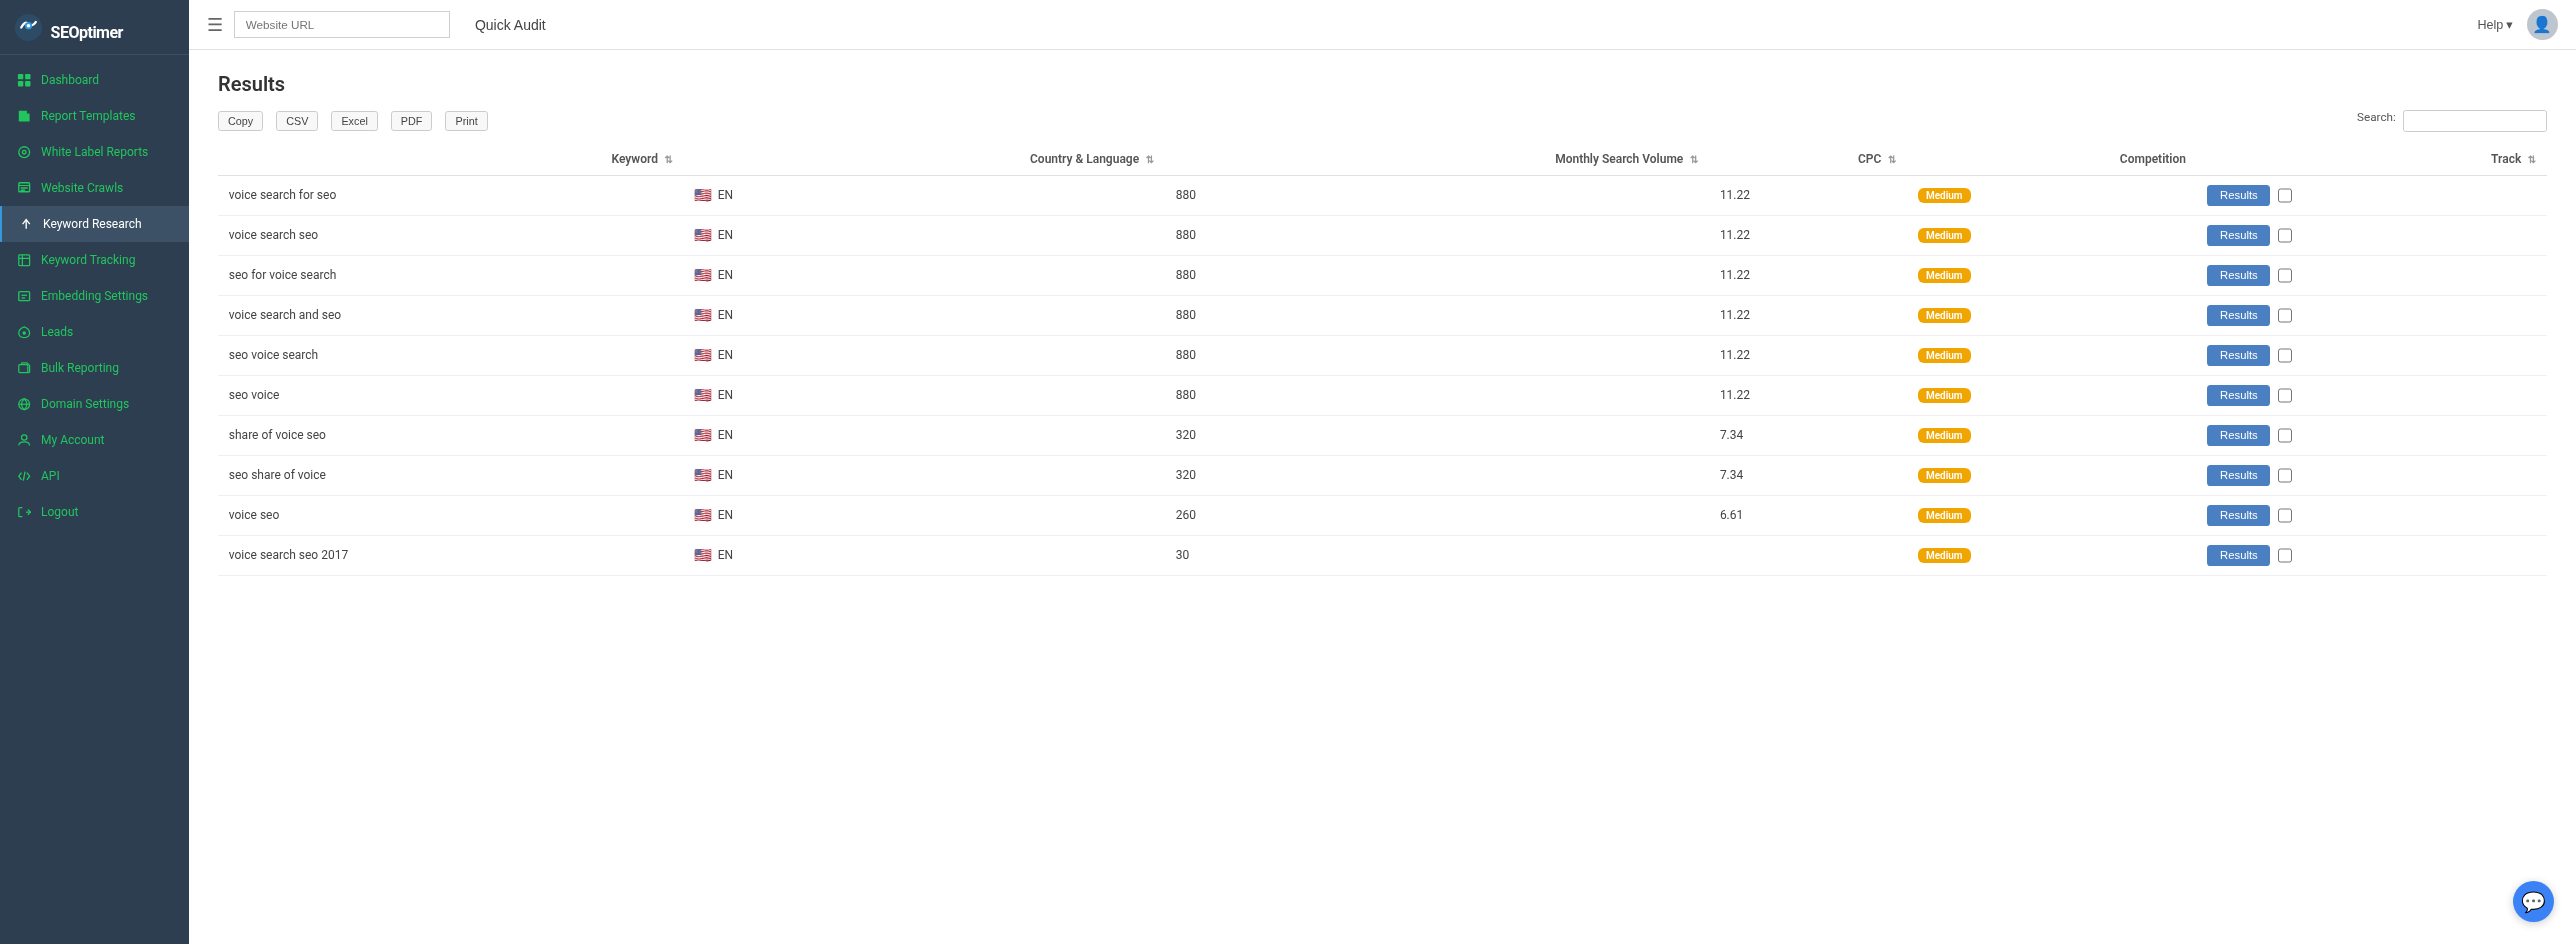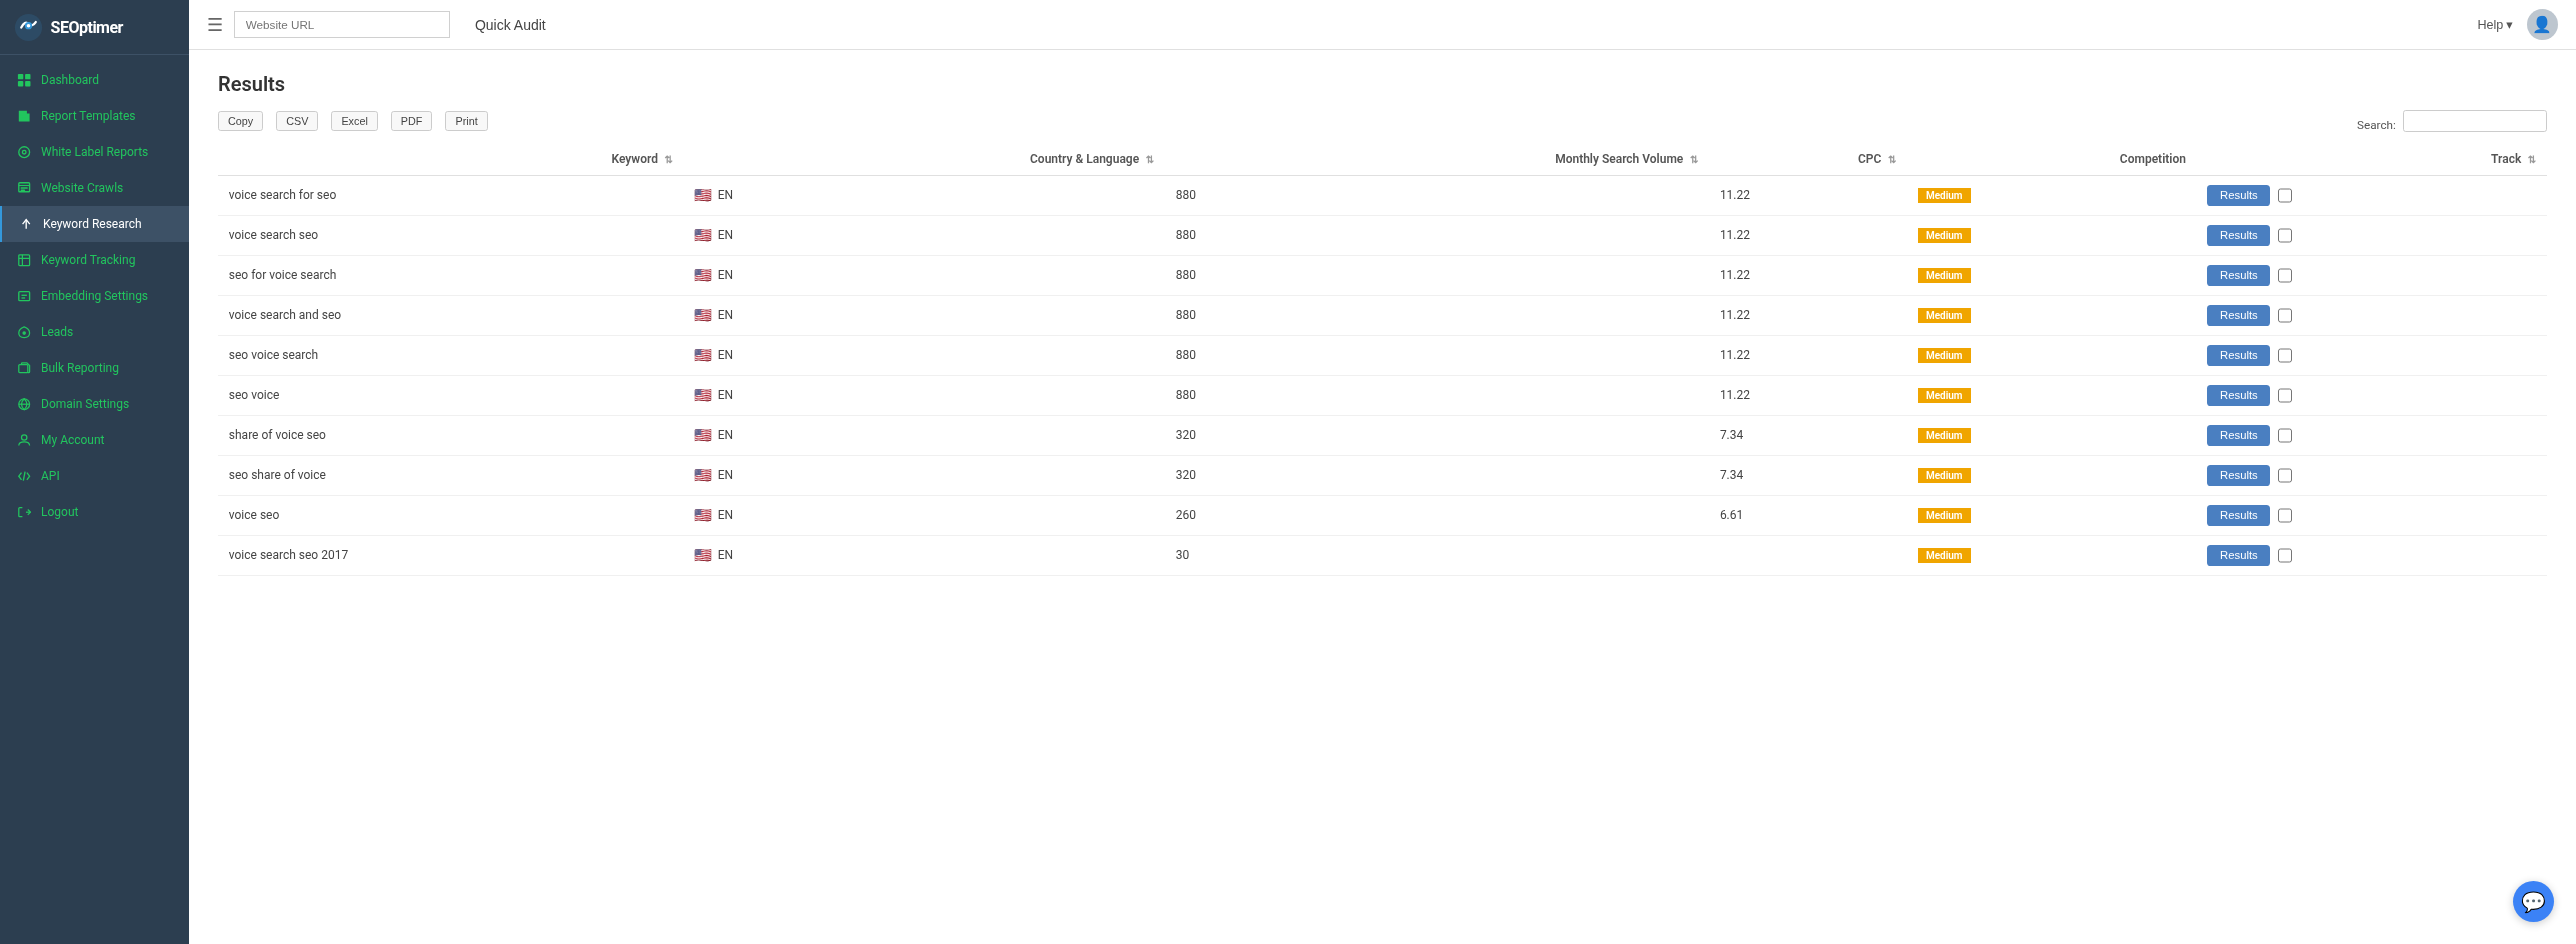--- a/index.html
+++ b/index.html
@@ -11,21 +11,21 @@
       min-width: 189px;
       background: #2c3e50;
       color: #fff;
       display: flex;
       flex-direction: column;
       height: 100vh;
       overflow-y: auto;
     }
     .sidebar-logo {
       display: flex;
-      align-items: center;
+      align-items: flex-end;
       padding: 12.6px 14.4px;
       border-bottom: 0.9px solid #3d5166;
     }
     .logo-icon {
       width: 29px;
       height: 29px;
       margin-right: 7.2px;
     }
     .logo-text {
       color: #fff;
@@ -155,21 +155,21 @@
       border: 0.9px solid #ccc;
       background: #f8f8f8;
       cursor: pointer;
       font-size: 10.8px;
       color: #444;
       border-radius: 2.7px;
     }
     .search-container {
       margin-left: auto;
       display: flex;
-      align-items: flex-end;
+      align-items: flex-start;
       gap: 7.2px;
     }
     .search-label { font-size: 11.7px; color: #555; }
     .search-input {
       border: 0.9px solid #ccc;
       padding: 3.6px 7.2px;
       font-size: 11.7px;
       border-radius: 2.7px;
       outline: none;
       width: 144px;
@@ -206,21 +206,21 @@
     .flag-cell { display: flex; align-items: center; gap: 5.4px; }
     .flag { font-size: 14.4px; }
 
     .badge-medium {
       display: inline-block;
       background: #f0a500;
       color: #fff;
       font-size: 10px;
       font-weight: 600;
       padding: 1.8px 8px;
-      border-radius: 0;
+      border-radius: 6px;
       white-space: nowrap;
     }
 
     .results-btn {
       background: #4a7fc1;
       color: #fff;
       border: none;
       padding: 4.5px 12.6px;
       border-radius: 3.6px;
       cursor: pointer;

